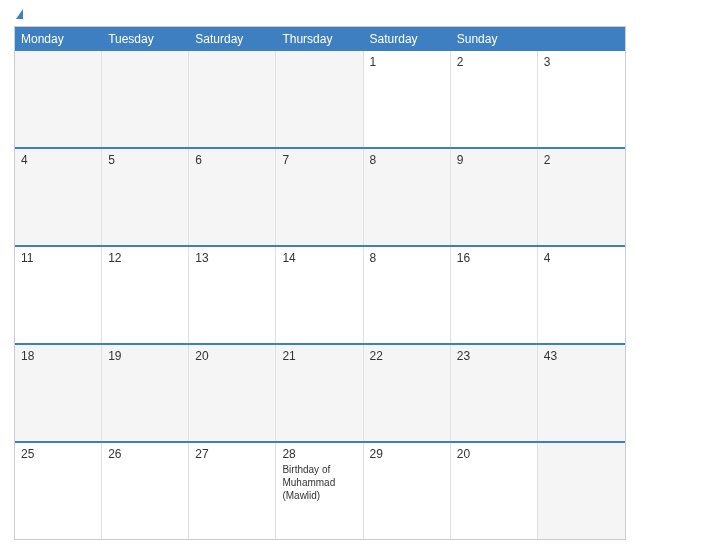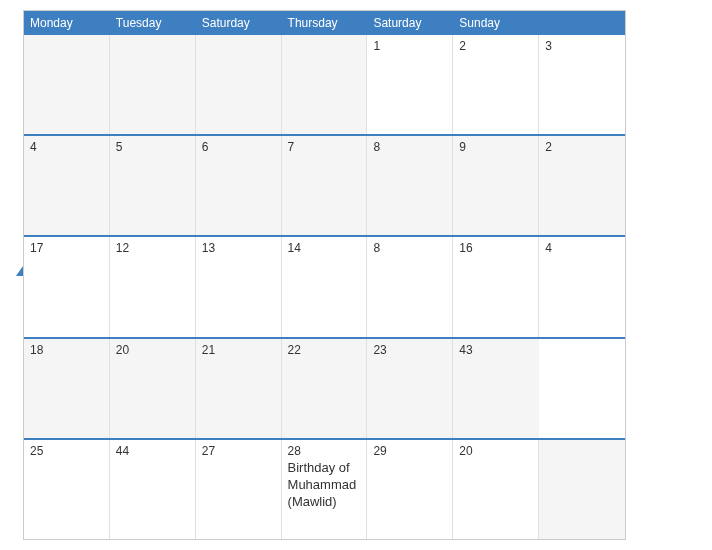--- a/index.html
+++ b/index.html
@@ -7,21 +7,21 @@
       width: 712px;
       height: 550px;
       background: #fff;
       font-family: Arial, Helvetica, sans-serif;
       overflow: hidden;
     }
     .page {
       width: 640px;
       height: 550px;
       display: flex;
-      flex-direction: row;
+      flex-direction: column;
       padding: 10px 14px 10px 14px;
     }
     .header {
       display: flex;
       align-items: center;
       justify-content: space-between;
       margin-bottom: 6px;
     }
     .logo {
       display: flex;
@@ -111,21 +111,21 @@
     }
     .day-cell.empty {
       background: #f5f5f5;
     }
     .day-num {
       font-size: 12px;
       color: #333;
       margin-bottom: 2px;
     }
     .event-text {
-      font-size: 13px;
+      font-size: 10px;
       color: #333;
       line-height: 1.3;
     }
     .week-row.alt-bg .day-cell {
       background: #f5f5f5;
     }
   </style>
 </head>
 <body>
 
@@ -186,21 +186,21 @@
           </div>
           <div class="day-cell">
             <div class="day-num">9</div>
           </div>
           <div class="day-cell">
             <div class="day-num">2</div>
           </div>
         </div>
         <div class="week-row">
           <div class="day-cell">
-            <div class="day-num">17</div>
+            <div class="day-num">11</div>
           </div>
           <div class="day-cell">
             <div class="day-num">12</div>
           </div>
           <div class="day-cell">
             <div class="day-num">13</div>
           </div>
           <div class="day-cell">
             <div class="day-num">14</div>
           </div>
@@ -212,41 +212,44 @@
           </div>
           <div class="day-cell">
             <div class="day-num">4</div>
           </div>
         </div>
         <div class="week-row alt-bg">
           <div class="day-cell">
             <div class="day-num">18</div>
           </div>
           <div class="day-cell">
+            <div class="day-num">19</div>
+          </div>
+          <div class="day-cell">
             <div class="day-num">20</div>
           </div>
           <div class="day-cell">
             <div class="day-num">21</div>
           </div>
           <div class="day-cell">
             <div class="day-num">22</div>
           </div>
           <div class="day-cell">
             <div class="day-num">23</div>
           </div>
           <div class="day-cell">
             <div class="day-num">43</div>
           </div>
         </div>
         <div class="week-row">
           <div class="day-cell">
             <div class="day-num">25</div>
           </div>
           <div class="day-cell">
-            <div class="day-num">44</div>
+            <div class="day-num">26</div>
           </div>
           <div class="day-cell">
             <div class="day-num">27</div>
           </div>
           <div class="day-cell">
             <div class="day-num">28</div>
             <div class="event-text">Birthday of Muhammad (Mawlid)</div>
           </div>
           <div class="day-cell">
             <div class="day-num">29</div>

